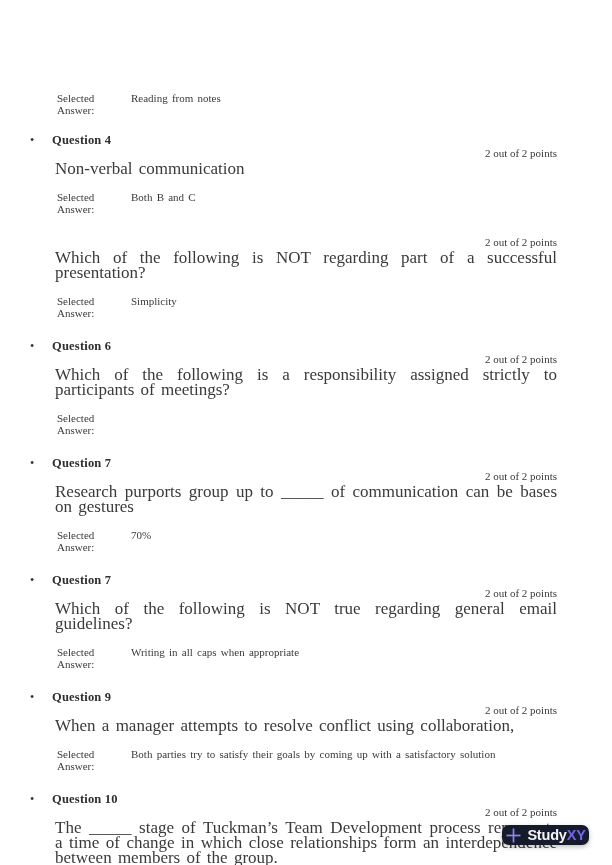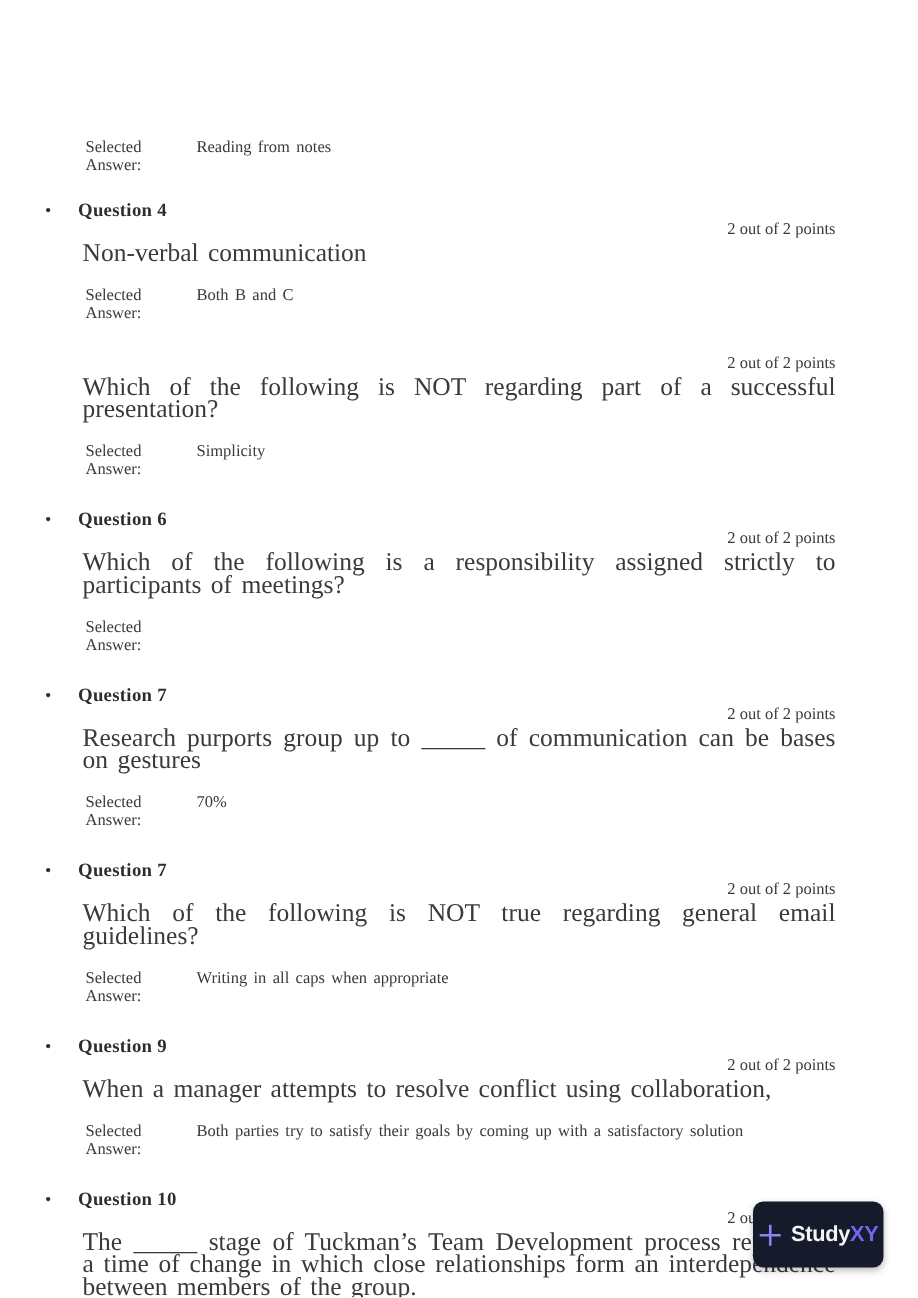--- a/index.html
+++ b/index.html
@@ -74,21 +74,21 @@
     word-spacing: 2px;
   }
   .question .answer-row {
     margin-top: 15px;
   }
   
   .logo-badge {
     position: absolute;
     right: 23px;
     bottom: 20px;
-    height: 44px;
+    height: 20px;
     width: 87px;
     box-sizing: border-box;
     border-radius: 7px;
     background: #161b2c;
     display: flex;
     align-items: center;
     justify-content: center;
     gap: 5px;
     padding: 0 4px;
     box-shadow: 0 2px 5px rgba(0,0,0,0.25);

